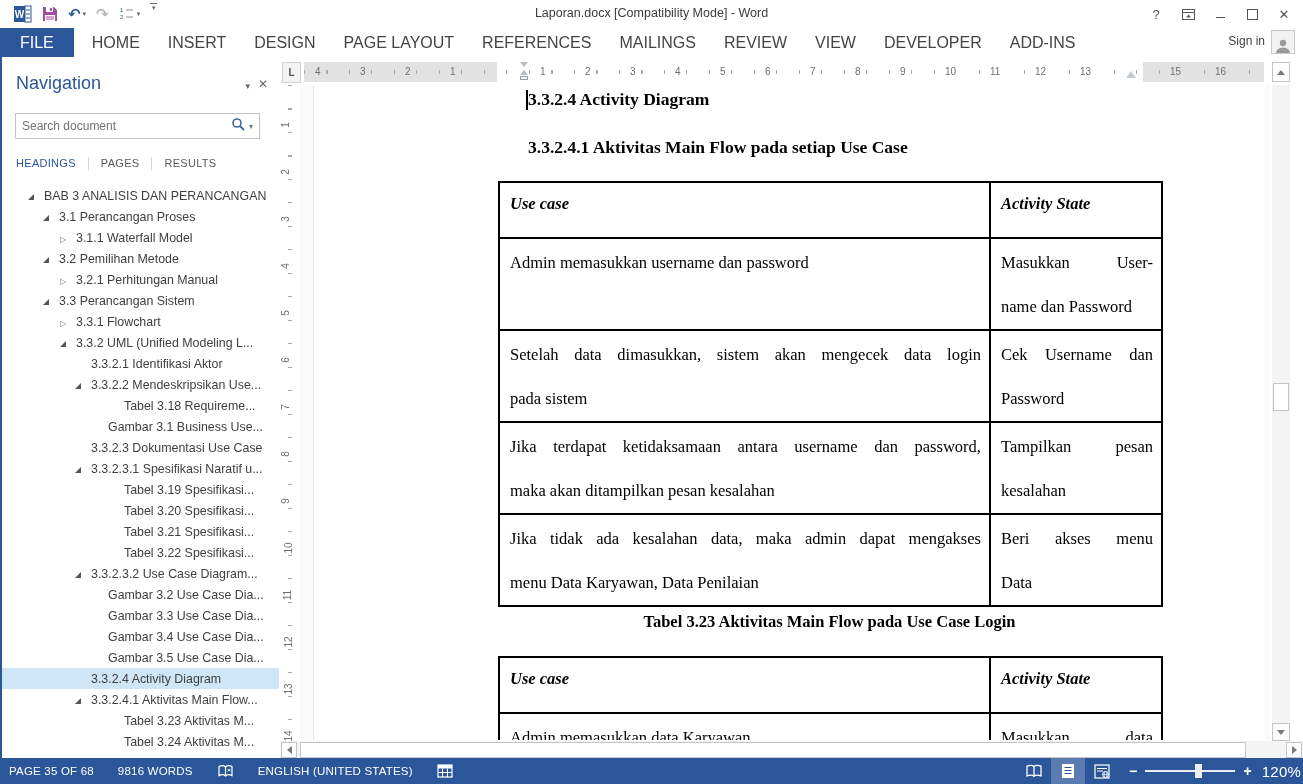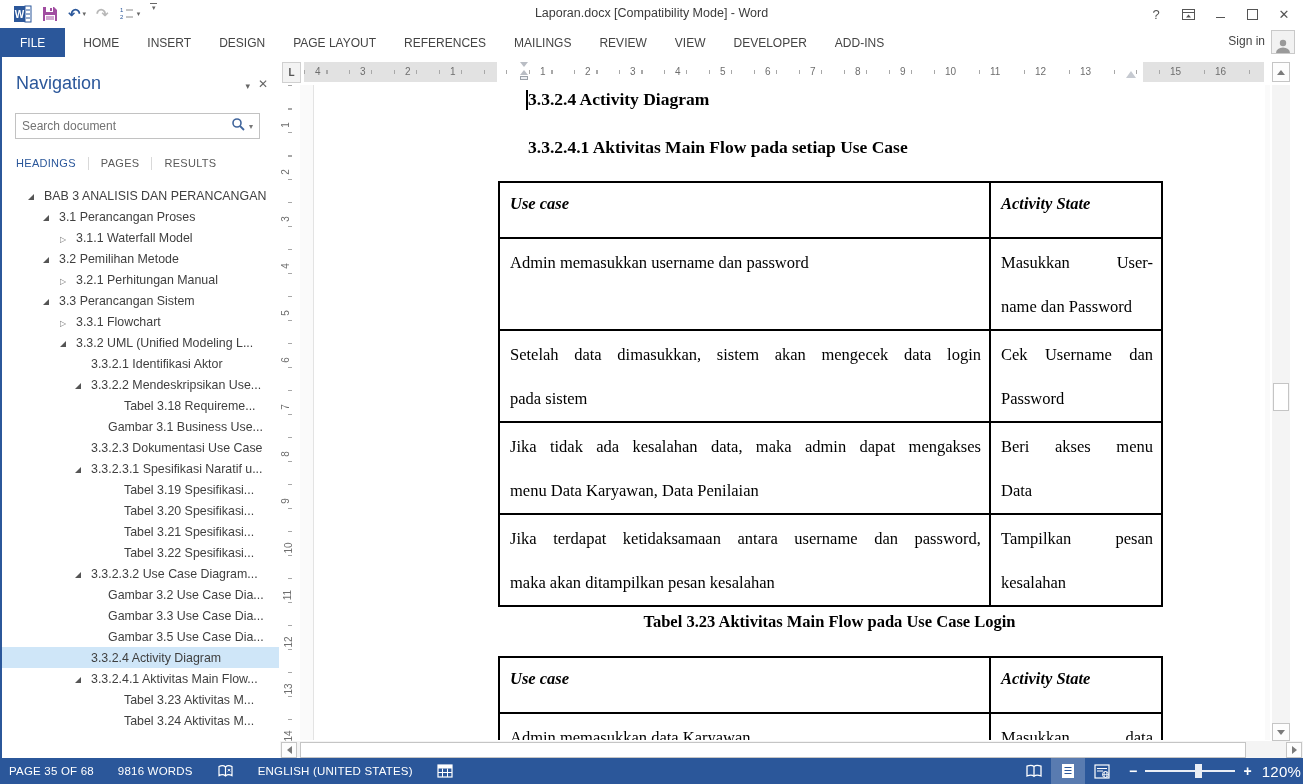--- a/index.html
+++ b/index.html
@@ -17,21 +17,21 @@
   .qat-more .bar{width:7px;border-top:1px solid #666;margin-bottom:2px;}
   .qat-more .chv{font-size:7px;}
   #title-text{position:absolute;left:0;right:0;top:6px;text-align:center;font-size:12.5px;color:#3b3b3b;}
   #wcontrols{position:absolute;right:6px;top:0;height:28px;display:flex;align-items:center;gap:8px;}
   .wbtn{width:26px;height:22px;display:flex;align-items:center;justify-content:center;color:#555;font-size:13px;}
   .box-max{width:9px;height:9px;border:1px solid #555;}
   .line-min{width:9px;border-bottom:1px solid #555;height:1px;margin-top:6px;}
   .ribbon-display-icon svg{display:block;}
   
   #tabsrow{position:absolute;left:0;top:28px;width:100%;height:29px;background:#fff;display:flex;align-items:stretch;}
-  .rtab{display:flex;align-items:center;padding:0 14px;font-size:12px;color:#444;cursor:default;}
+  .rtab{display:flex;align-items:center;padding:0 14px;font-size:16px;color:#444;cursor:default;}
   .rtab.primary{background:#2b579a;color:#fff;padding:0 20px;margin-right:4px;}
   #signin{position:absolute;right:38px;top:34px;font-size:12px;color:#444;}
   #avatar{position:absolute;right:8px;top:30px;width:22px;height:22px;border:1px solid #c9c9c9;background:#f2f2f2;display:flex;align-items:flex-end;justify-content:center;overflow:hidden;}
   
   .edgeL{position:absolute;left:0;top:57px;width:2px;bottom:26px;background:#2b579a;}
   .edgeR{position:absolute;right:0;top:57px;width:5px;bottom:26px;background:#2b579a;}
   
   #navpane{position:absolute;left:2px;top:57px;width:278px;bottom:26px;background:#fff;border-right:1px solid #d6d6d6;overflow:hidden;}
   #nav-title{position:absolute;left:14px;top:16px;font-size:18px;color:#2b579a;font-weight:400;}
   #nav-opts{position:absolute;right:30px;top:24px;font-size:9px;color:#666;}
@@ -313,20 +313,24 @@
     <span class="tri expanded"></span>
     <span class="lbl">3.3.2.3.2 Use Case Diagram...</span>
   </div>
         <div class="nitem lvl4">
     <span class="tri none"></span>
     <span class="lbl">Gambar 3.2 Use Case Dia...</span>
   </div>
         <div class="nitem lvl4">
     <span class="tri none"></span>
     <span class="lbl">Gambar 3.3 Use Case Dia...</span>
+  </div>
+        <div class="nitem lvl4">
+    <span class="tri none"></span>
+    <span class="lbl">Gambar 3.4 Use Case Dia...</span>
   </div>
         <div class="nitem lvl4">
     <span class="tri none"></span>
     <span class="lbl">Gambar 3.5 Use Case Dia...</span>
   </div>
         <div class="nitem lvl3 sel">
     <span class="tri none"></span>
     <span class="lbl">3.3.2.4 Activity Diagram</span>
   </div>
         <div class="nitem lvl3">
@@ -428,36 +432,36 @@
                   <div class="ln">Setelah data dimasukkan, sistem akan mengecek data login</div>
                   <div class="ln last">pada sistem</div>
                 </td>
                 <td>
                   <div class="ln">Cek Username dan</div>
                   <div class="ln last">Password</div>
                 </td>
               </tr>
               <tr class="data">
                 <td>
+                  <div class="ln">Jika terdapat ketidaksamaan antara username dan password,</div>
+                  <div class="ln last">maka akan ditampilkan pesan kesalahan</div>
+                </td>
+                <td>
+                  <div class="ln">Tampilkan pesan</div>
+                  <div class="ln last">kesalahan</div>
+                </td>
+              </tr>
+              <tr class="data">
+                <td>
                   <div class="ln">Jika tidak ada kesalahan data, maka admin dapat mengakses</div>
                   <div class="ln last">menu Data Karyawan, Data Penilaian</div>
                 </td>
                 <td>
                   <div class="ln">Beri akses menu</div>
                   <div class="ln last">Data</div>
-                </td>
-              </tr>
-              <tr class="data">
-                <td>
-                  <div class="ln">Jika terdapat ketidaksamaan antara username dan password,</div>
-                  <div class="ln last">maka akan ditampilkan pesan kesalahan</div>
-                </td>
-                <td>
-                  <div class="ln">Tampilkan pesan</div>
-                  <div class="ln last">kesalahan</div>
                 </td>
               </tr>
             </tbody>
         </table>
         <div id="caption"><span>Tabel 3.23 Aktivitas </span><span class="bi">Main Flow</span><span> pada </span><span class="bi">Use Case</span><span> Login</span></div>
         <table id="table2" class="dtable">
           <colgroup>
               <col style="width:491px">
               <col style="width:172px">
             </colgroup>

